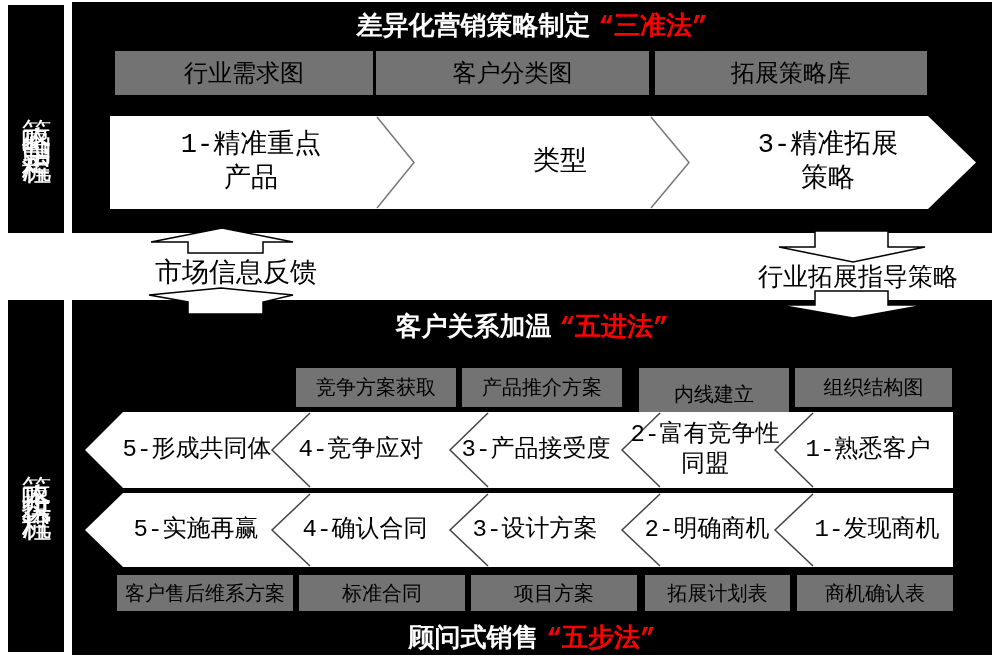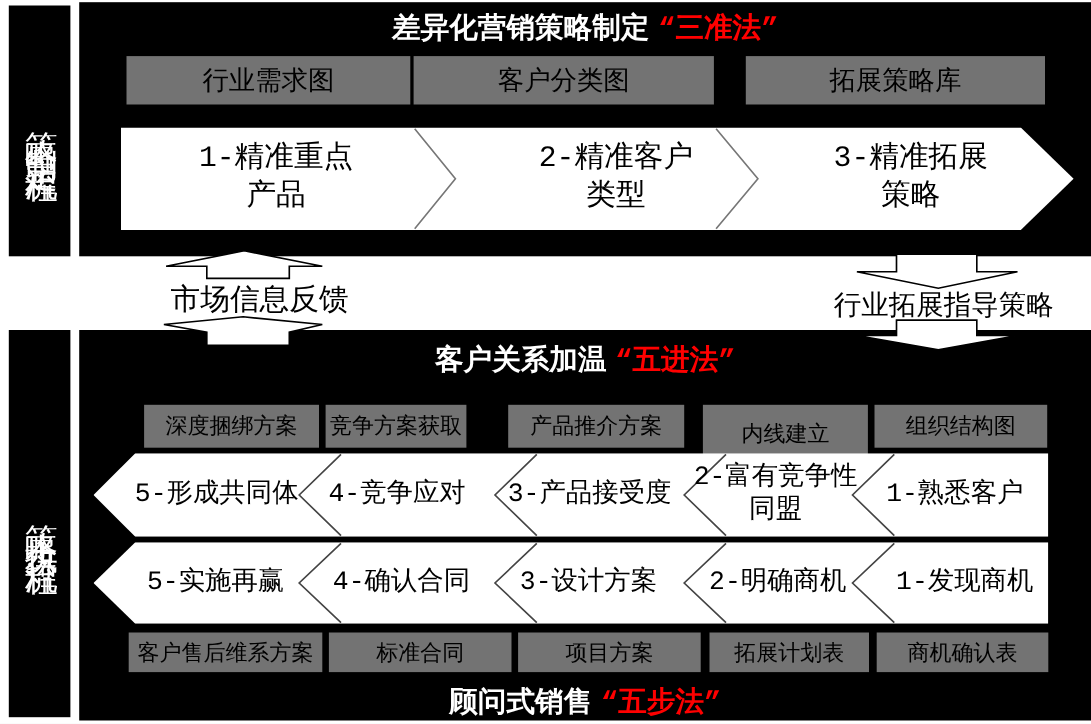--- a/index.html
+++ b/index.html
@@ -56,49 +56,47 @@
     <span>策略执行流程</span>
   </div>
 
   <div class="panel" id="panel-top">
     <div class="panel-title" style="top:6px;">
       <span>差异化营销策略制定</span><span class="accent">“三准法”</span>
     </div>
 
     <div class="wbox lg" style="left:43px;top:49px;width:258px;">行业需求图</div>
     <div class="wbox lg" style="left:304px;top:49px;width:273px;">客户分类图</div>
-    <div class="wbox lg" style="left:583px;top:49px;width:272px;margin-left:23px;">拓展策略库</div>
+    <div class="wbox lg" style="left:583px;top:49px;width:272px;">拓展策略库</div>
 
     <svg style="left:38px;top:114px;" width="868" height="93" viewBox="0 0 868 93">
       <polygon points="0,0 818,0 866,46.5 818,93 0,93" fill="#ffffff"></polygon>
       <polyline points="267,1 304,46.5 267,92" fill="none" stroke="#777777" stroke-width="1.5"></polyline>
       <polyline points="541,1 579,46.5 541,92" fill="none" stroke="#777777" stroke-width="1.5"></polyline>
     </svg>
 
     <div class="step-text big" style="left:59px;top:114px;width:240px;height:93px;">
       <div>1-精准重点</div>
       <div>产品</div>
     </div>
     <div class="step-text big" style="left:368px;top:114px;width:240px;height:93px;">
-      <div>2-精准客户</div>
       <div>类型</div>
     </div>
     <div class="step-text big" style="left:636px;top:114px;width:240px;height:93px;">
       <div>3-精准拓展</div>
       <div>策略</div>
     </div>
   </div>
 
   <div class="panel" id="panel-bottom">
     <div class="panel-title" style="top:9px;">
       <span>客户关系加温</span><span class="accent">“五进法”</span>
     </div>
 
-    <div class="wbox sm" style="left:59px;top:68px;width:159px;height:39px;">深度捆绑方案</div>
-    <div class="wbox sm" style="left:224px;top:68px;width:128px;height:39px;">竞争方案获取</div>
+    <div class="wbox sm" style="left:224px;top:68px;width:160px;height:39px;">竞争方案获取</div>
     <div class="wbox sm" style="left:390px;top:68px;width:160px;height:39px;">产品推介方案</div>
     <div class="wbox sm" style="left:567px;top:68px;width:150px;height:53px;">内线建立</div>
     <div class="wbox sm" style="left:723px;top:68px;width:157px;height:39px;">组织结构图</div>
 
     <svg style="left:13px;top:112px;" width="868" height="76" viewBox="0 0 868 76">
       <polygon points="38,0 868,0 868,76 38,76 0,38" fill="#ffffff"></polygon>
       <polyline points="225,1 187,38 225,75" fill="none" stroke="#444444" stroke-width="1.5"></polyline>
       <polyline points="403,1 365,38 403,75" fill="none" stroke="#444444" stroke-width="1.5"></polyline>
       <polyline points="575,1 537,38 575,75" fill="none" stroke="#444444" stroke-width="1.5"></polyline>
       <polyline points="728,1 690,38 728,75" fill="none" stroke="#444444" stroke-width="1.5"></polyline>

